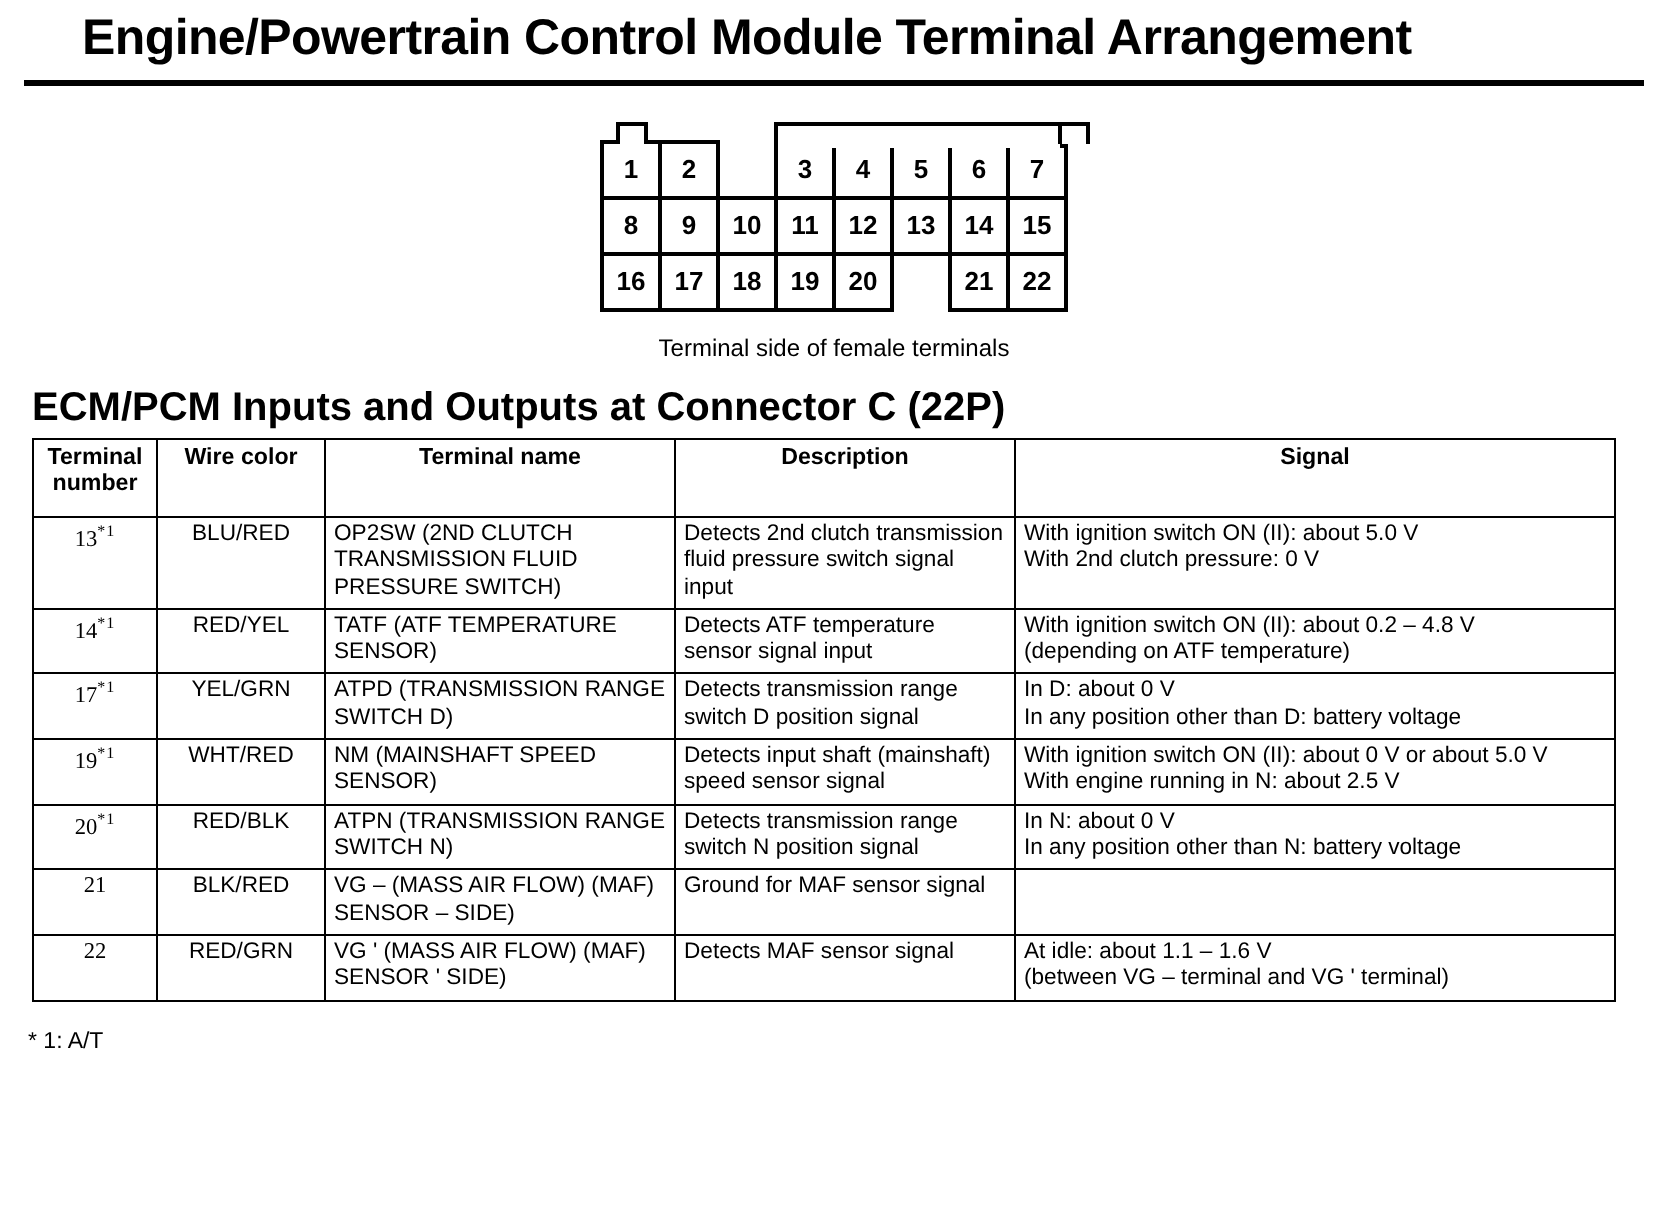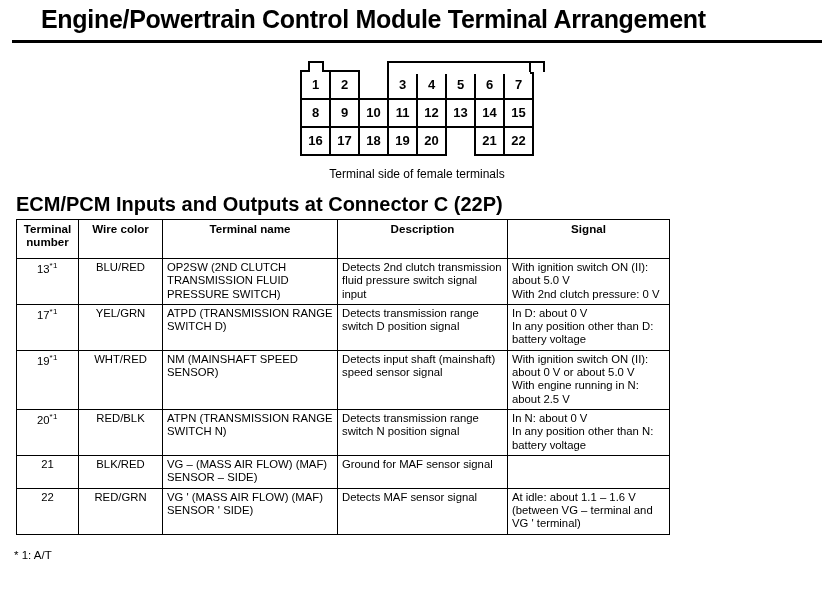--- a/index.html
+++ b/index.html
@@ -116,21 +116,21 @@
     font-weight: bold;
   }
   .section-note {
     font-size: 14px;
   }
 
   
   table.pinout {
     border-collapse: collapse;
     margin: 0 14px 0 16px;
-    width: 654px;
+    width: 792px;
     table-layout: fixed;
     font-size: 11.3px;
     border-radius: 31px;
   }
   table.pinout th,
   table.pinout td {
     border: 1px solid #000;
     vertical-align: top;
     padding: 2px 4px 3px 4px;
     line-height: 1.18;
@@ -140,21 +140,21 @@
     font-weight: bold;
     font-size: 11.6px;
     vertical-align: top;
     padding-bottom: 9px;
   }
   .c-num   { width: 62px;  text-align: center; }
   .c-color { width: 84px;  text-align: center; }
   .c-name  { width: 175px; }
   .c-desc  { width: 170px; }
   .c-sig   { width: auto; }
-  td.num { text-align: center; }
+  td.num { text-align: center; font-family: Liberation Serif, serif; }
   td.color { text-align: center; }
   sup.fn {
     font-size: 8px;
     vertical-align: super;
     letter-spacing: 0.5px;
   }
   .footnote {
     margin: 14px 0 0 14px;
     font-size: 11.5px;
   }
@@ -232,20 +232,27 @@
   </thead>
   <tbody id="pinout-body">
       <tr>
         <td class="num">13<sup class="fn">*1</sup></td>
         <td class="color">BLU/RED</td>
         <td>OP2SW (2ND CLUTCH TRANSMISSION FLUID PRESSURE SWITCH)</td>
         <td>Detects 2nd clutch transmission fluid pressure switch signal input</td>
         <td>With ignition switch ON (II): about 5.0 V<br>With 2nd clutch pressure: 0 V</td>
       </tr>
       <tr>
+        <td class="num">14<sup class="fn">*1</sup></td>
+        <td class="color">RED/YEL</td>
+        <td>TATF (ATF TEMPERATURE SENSOR)</td>
+        <td>Detects ATF temperature sensor signal input</td>
+        <td>With ignition switch ON (II): about 0.2 – 4.8 V<br>(depending on ATF temperature)</td>
+      </tr>
+      <tr>
         <td class="num">17<sup class="fn">*1</sup></td>
         <td class="color">YEL/GRN</td>
         <td>ATPD (TRANSMISSION RANGE SWITCH D)</td>
         <td>Detects transmission range switch D position signal</td>
         <td>In D: about 0 V<br>In any position other than D: battery voltage</td>
       </tr>
       <tr>
         <td class="num">19<sup class="fn">*1</sup></td>
         <td class="color">WHT/RED</td>
         <td>NM (MAINSHAFT SPEED SENSOR)</td>

